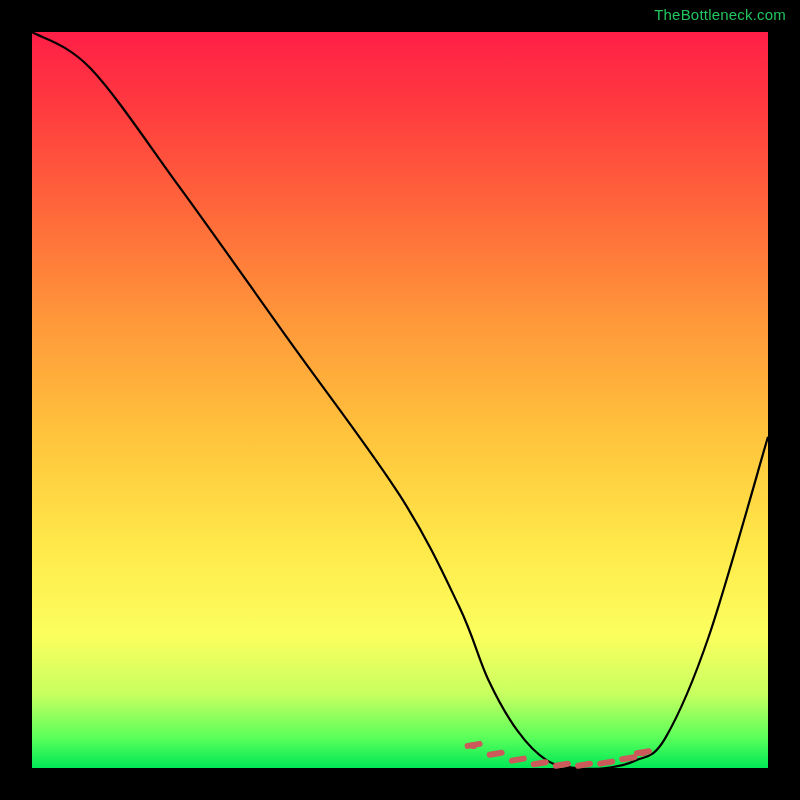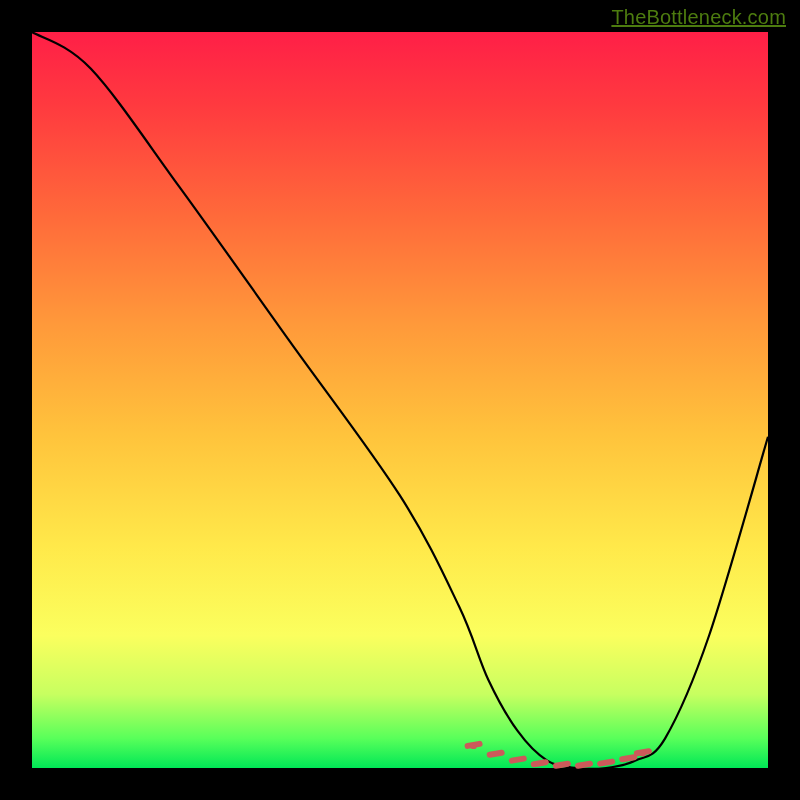--- a/index.html
+++ b/index.html
@@ -36,25 +36,24 @@
       #fbff5e 82%,
       #c7ff60 90%,
       #58ff5a 96%,
       #00e756 100%
     );
   }
   .watermark {
     position: absolute;
     top: 6px;
     right: 14px;
-    color: #4d7c0f;
-    font-size: 20px;
+    color: #22c55e;
+    font-size: 15px;
     letter-spacing: 0.2px;
     font-weight: 400;
-    text-decoration: underline;
   }
   svg.curve {
     position: absolute;
     top: 0;
     left: 0;
     width: 736px;
     height: 736px;
     overflow: visible;
   }
 </style>

